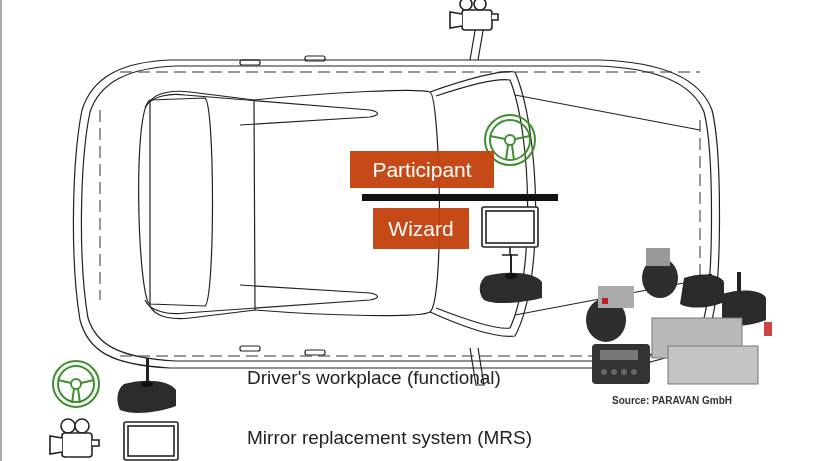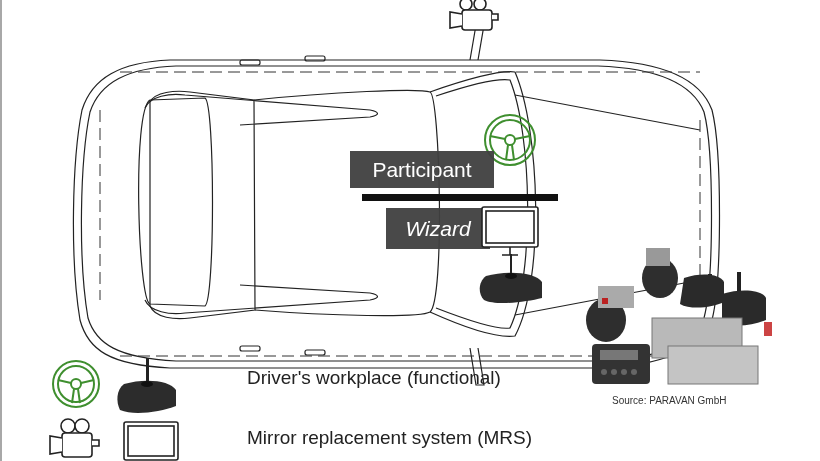--- a/index.html
+++ b/index.html
@@ -1,21 +1,21 @@
 <!DOCTYPE html>
 <html><head>
 <meta charset="utf-8">
 <style>
   html,body{margin:0;padding:0;background:#fff;}
   body{width:820px;height:461px;position:relative;overflow:hidden;font-family:"Liberation Sans",sans-serif;}
   .left-border{position:absolute;left:0;top:0;width:2px;height:461px;background:#a8a8a8;}
   svg.car{position:absolute;left:0;top:0;}
-  .label-box{position:absolute;background:#404040;color:#fff;font-size:21px;display:flex;align-items:center;justify-content:center;opacity:.95;}
+  .label-box{position:absolute;background:#c2410c;color:#fff;font-size:21px;display:flex;align-items:center;justify-content:center;opacity:.95;}
   .legend-text{position:absolute;font-size:19px;color:#222;white-space:nowrap;}
-  .source{position:absolute;font-size:10px;color:#333;white-space:nowrap;}
+  .source{position:absolute;font-size:10px;color:#333;white-space:nowrap;font-weight:bold;}
   .abs{position:absolute;}
 </style>
 </head>
 <body>
 
 <div class="left-border"></div>
 
 <svg class="car" width="820" height="461">
   <g fill="none" stroke="#222" stroke-width="1.2">
 
@@ -64,21 +64,21 @@
   <g fill="none" stroke="#3f8f2f" stroke-width="2">
     <circle cx="28" cy="28" r="25"></circle>
       <circle cx="28" cy="28" r="20"></circle>
     <circle cx="28" cy="28" r="5"></circle>
     <path d="M8,24 L23,27 M48,24 L33,27 M26,33 L24,48 M30,33 L32,48"></path>
   </g>
 </svg>
 
 <div class="label-box" style="left:350px;top:151px;width:144px;height:37px;">Participant</div>
 <div class="abs" style="left:362px;top:194px;width:196px;height:7px;background:#111;"></div>
-<div class="label-box" style="left:386px;top:208px;width:104px;height:41px;font-style:italic;">Wizard</div>
+<div class="label-box" style="left:373px;top:208px;width:96px;height:41px;">Wizard</div>
 
 <svg class="abs" style="left:480px;top:205px;" width="60" height="52">
   <g fill="#fff" stroke="#222" stroke-width="1.6">
     <rect x="2" y="2" width="56" height="40" rx="2"></rect>
     <rect x="6" y="6" width="48" height="32"></rect>
     <path d="M30,42 L30,50 M22,50 L38,50"></path>
   </g>
 </svg>
 
 <svg class="abs" style="left:476px;top:252px;" width="70" height="58">

